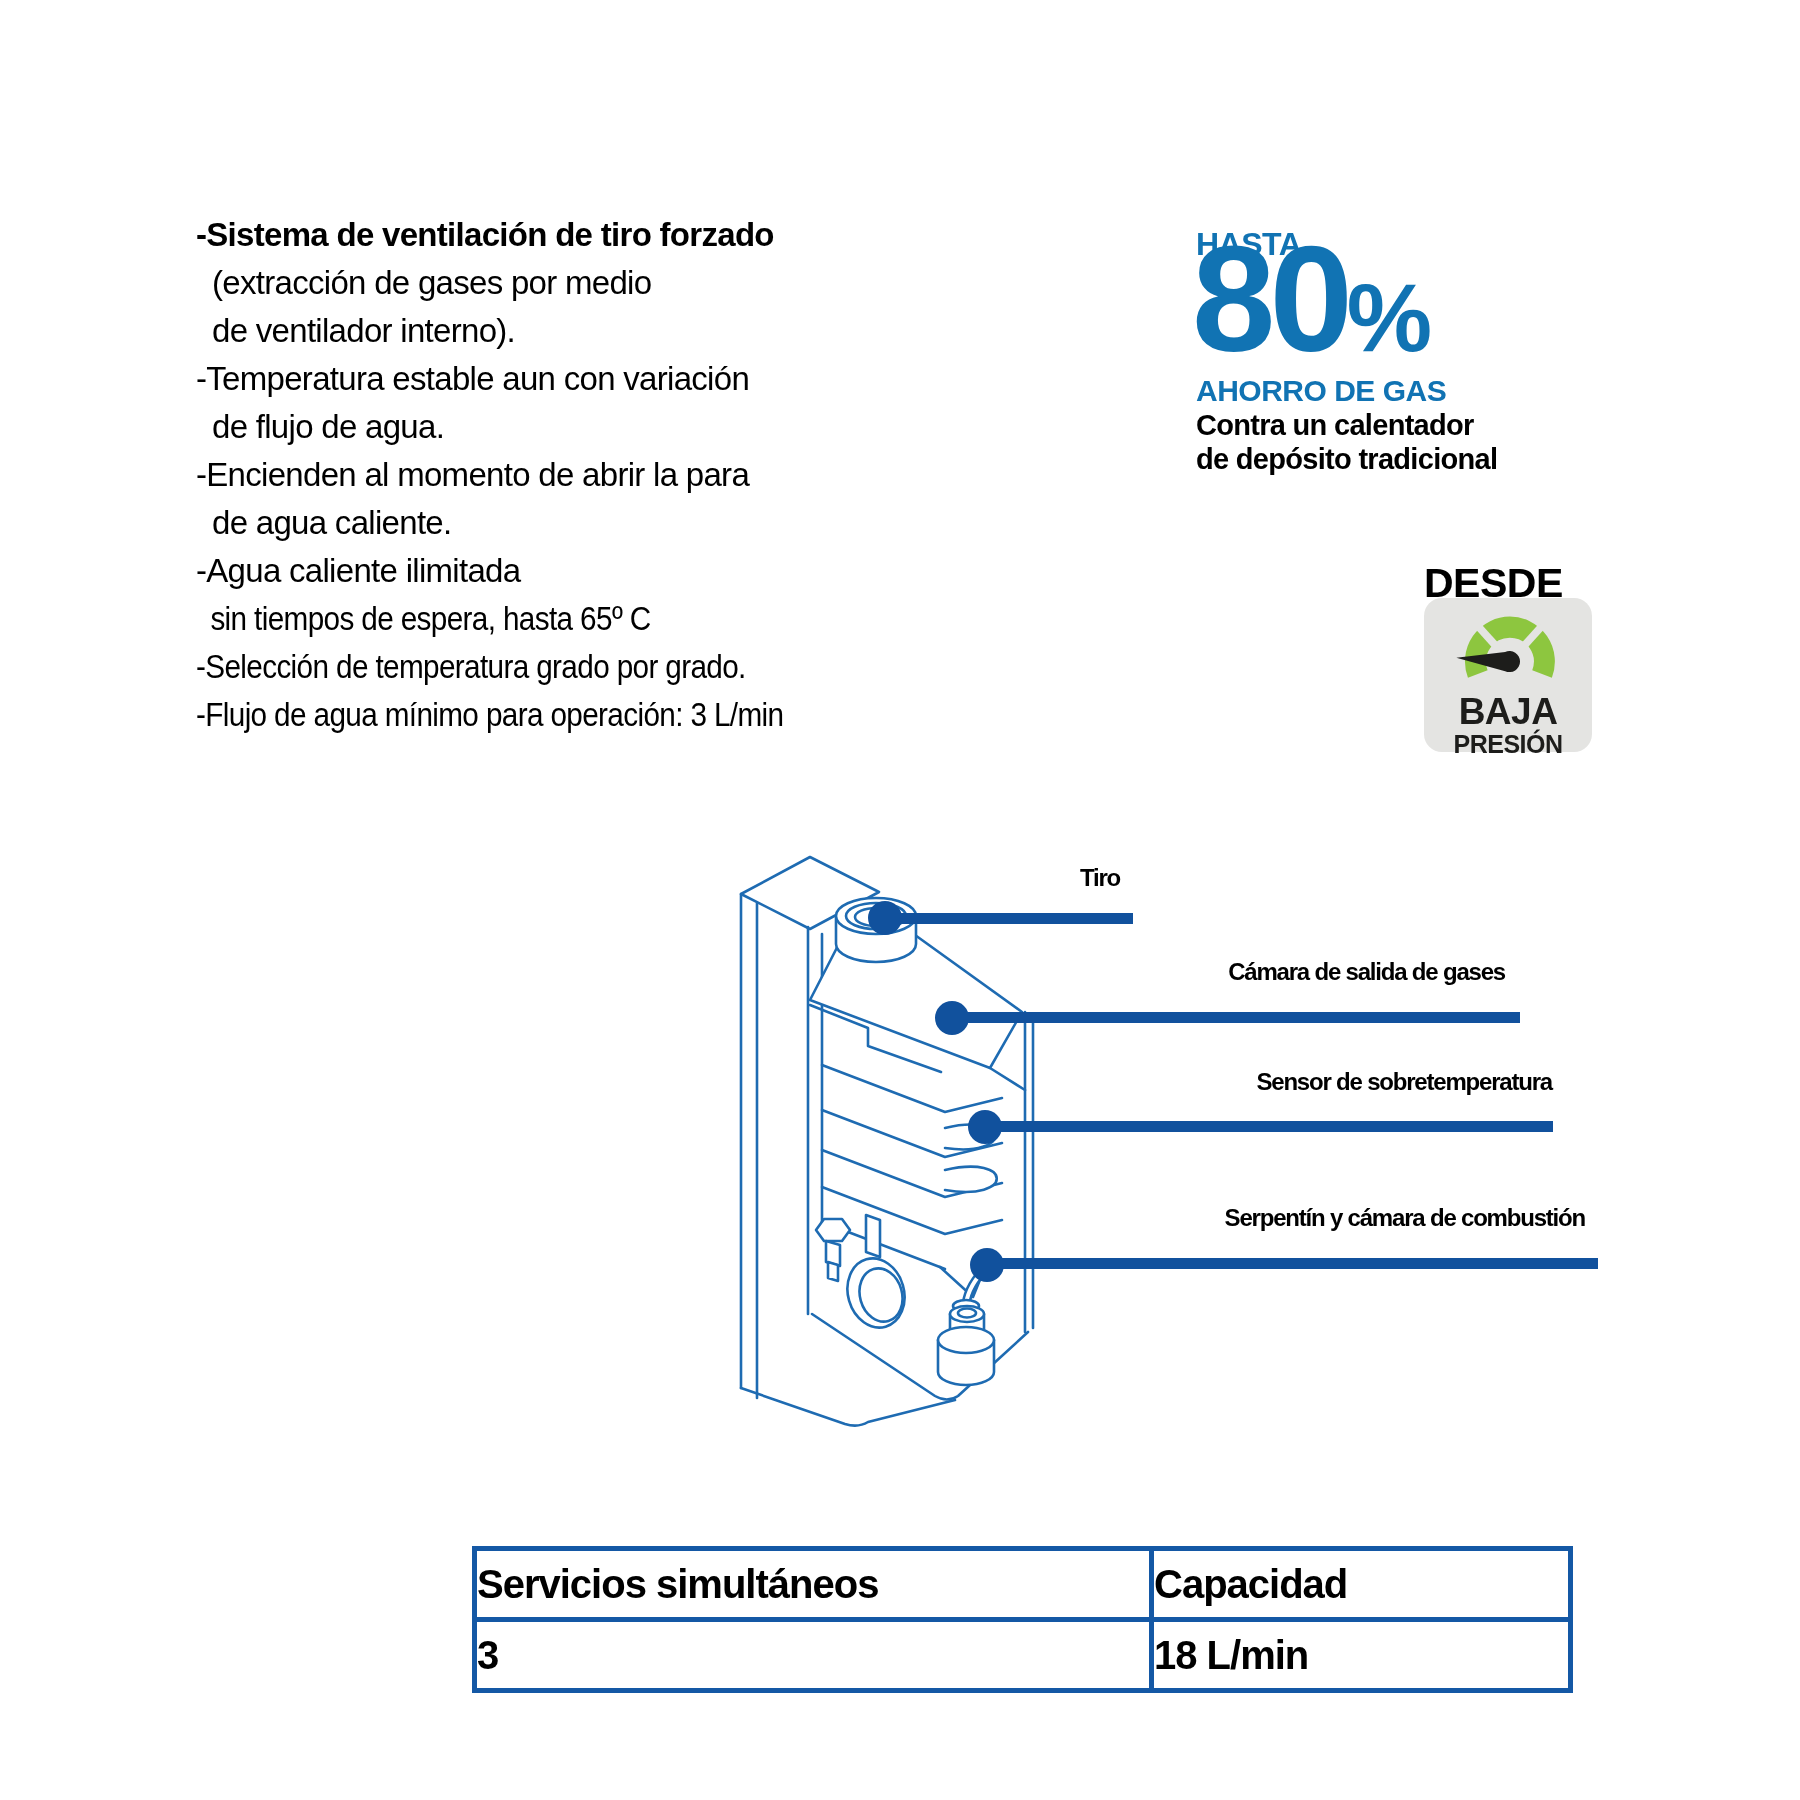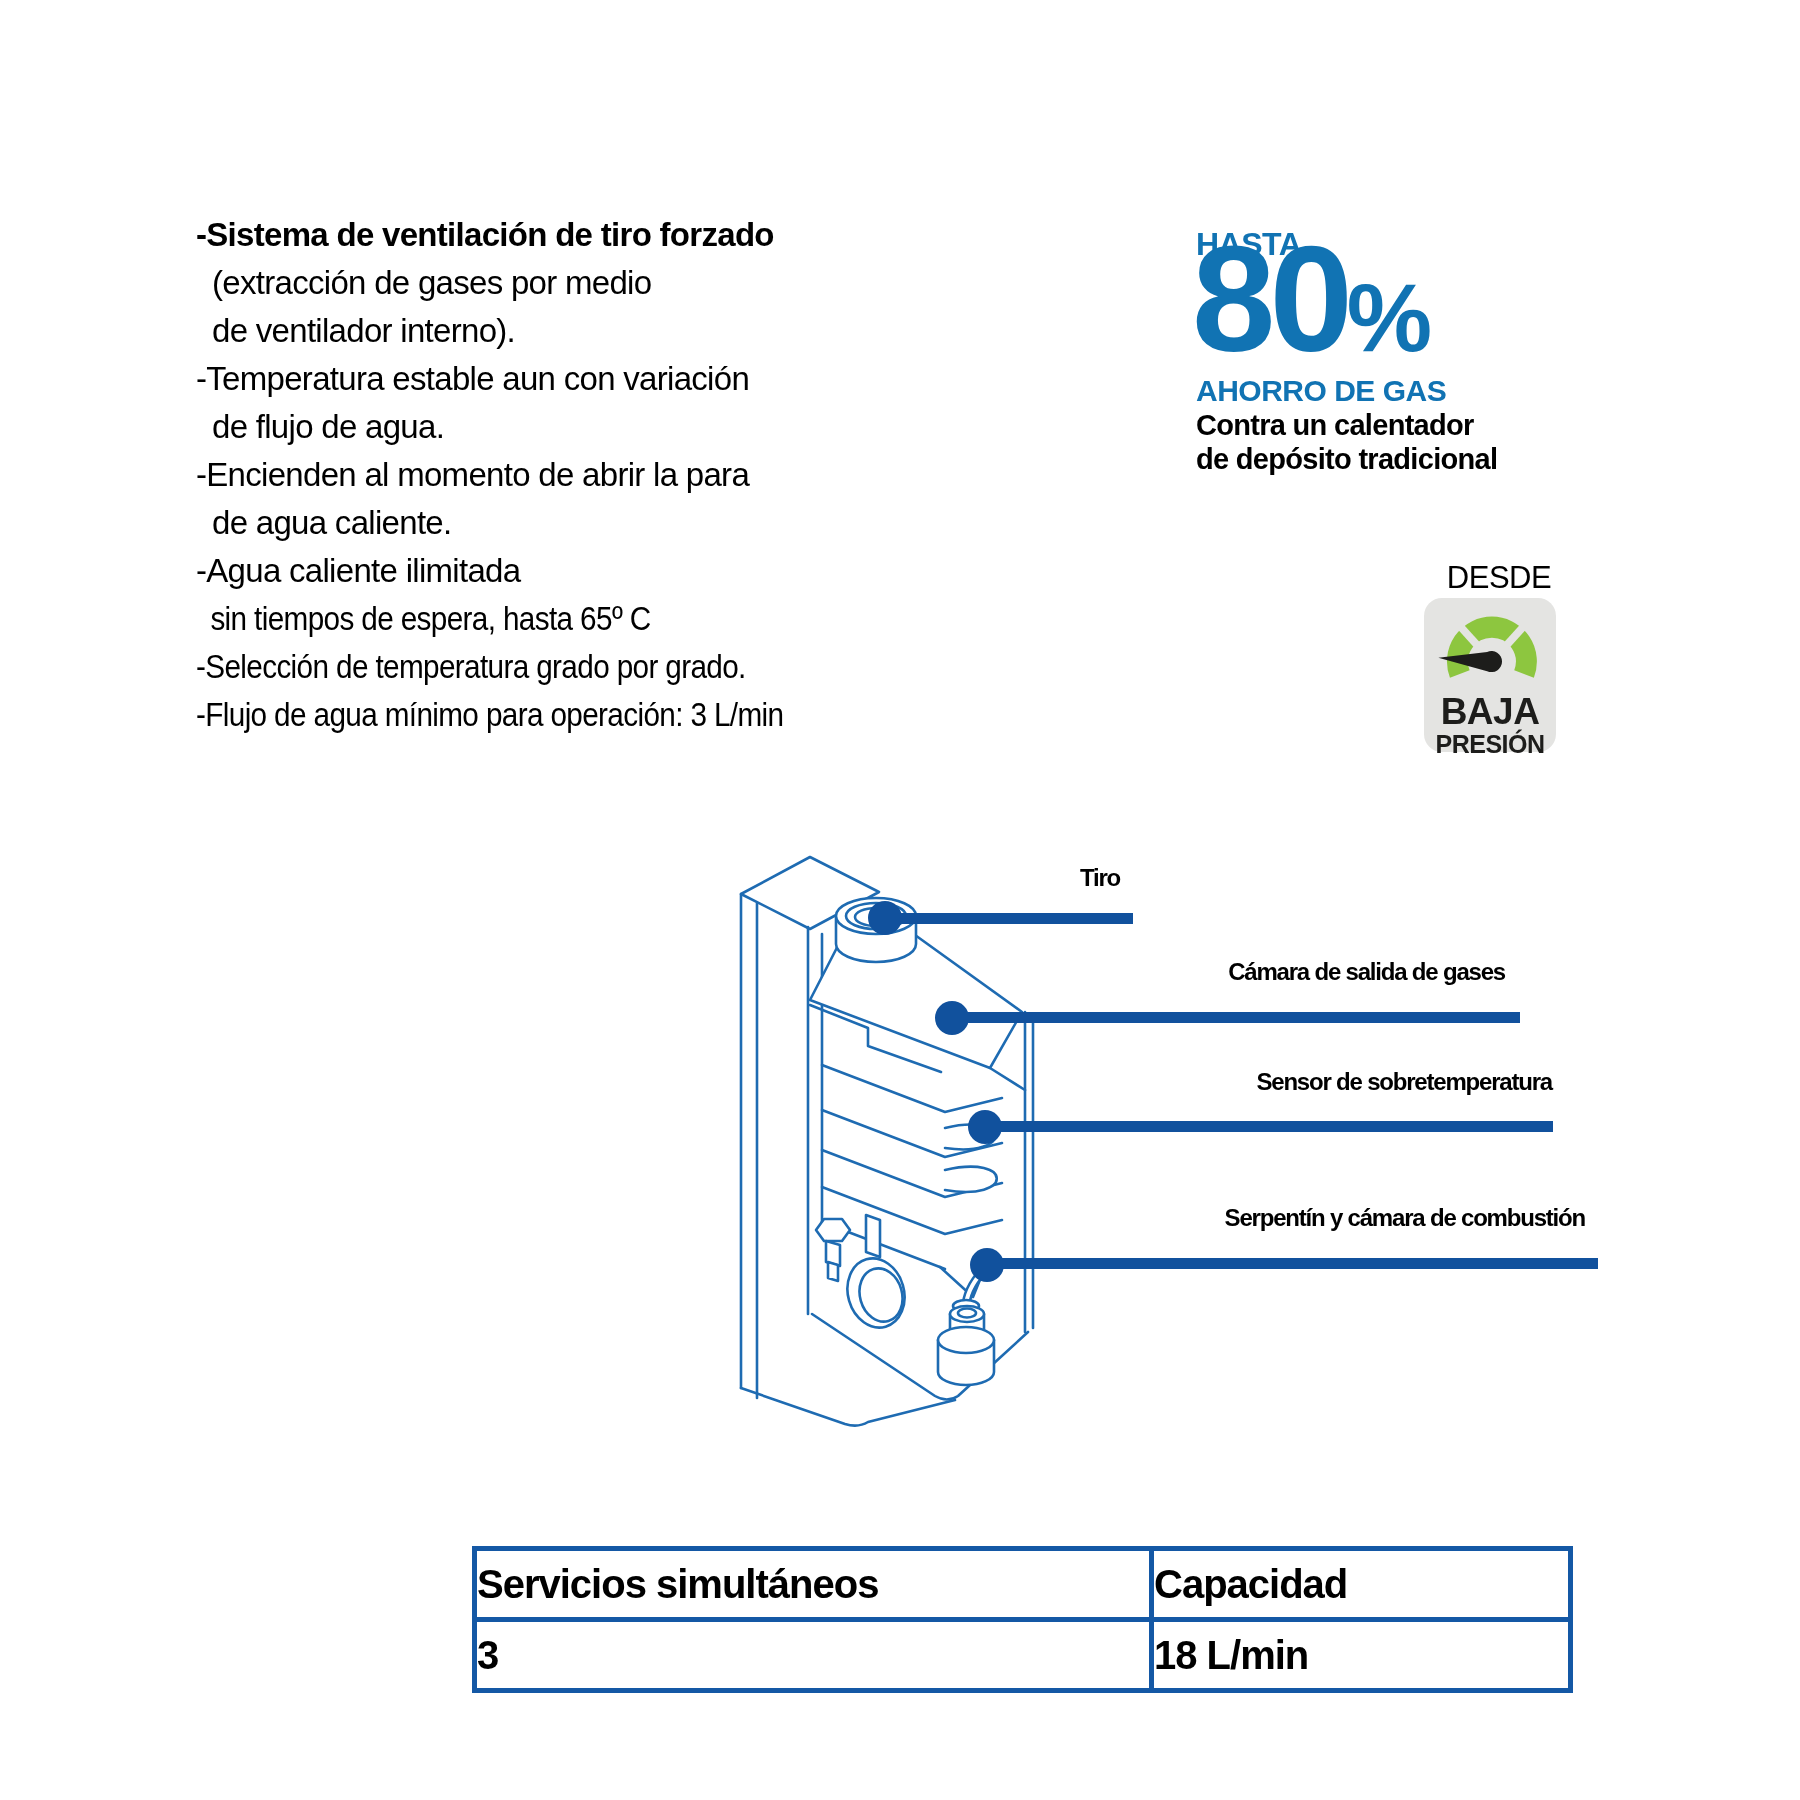--- a/index.html
+++ b/index.html
@@ -20,22 +20,22 @@
   
   .blue{color:#1173b3;}
   #hasta{left:1196px;top:226px;font-size:32px;font-weight:bold;letter-spacing:-0.5px;}
   #pct{left:1192px;top:224px;line-height:1;white-space:nowrap;}
   #pct .big{font-size:150px;font-weight:bold;letter-spacing:-6px;}
   #pct .small{font-size:96px;font-weight:bold;letter-spacing:-2px;}
   #ahorro{left:1196px;top:374px;font-size:30px;font-weight:bold;letter-spacing:-0.5px;}
   #note{left:1196px;top:408px;font-size:29px;font-weight:bold;line-height:34px;letter-spacing:-0.7px;}
 
   
-  #desde{left:1424px;top:560px;width:150px;text-align:center;font-size:31px;font-weight:normal;letter-spacing:-0.5px;}
-  #lp-card{left:1424px;top:598px;width:132px;height:154px;background:#e4e4e2;border-radius:18px;text-align:center;}
+  #desde{left:1424px;top:560px;width:150px;text-align:left;font-size:41px;font-weight:bold;letter-spacing:-0.5px;}
+  #lp-card{left:1424px;top:598px;width:168px;height:154px;background:#e4e4e2;border-radius:18px;text-align:center;}
   #lp-card .baja{font-size:37px;font-weight:bold;line-height:36px;margin-top:-6px;color:#1d1d1b;letter-spacing:-0.5px;}
   #lp-card .presion{font-size:25px;font-weight:bold;line-height:28px;color:#1d1d1b;letter-spacing:-0.5px;}
 
   
   .callout-line{position:absolute;height:11px;background:#11519d;}
   .callout-dot{position:absolute;width:34px;height:34px;border-radius:50%;background:#11519d;}
   .callout-label{position:absolute;font-size:24px;font-weight:bold;letter-spacing:-1.2px;white-space:nowrap;color:#000;}
 
   
   #spec-table{left:472px;top:1546px;border-collapse:collapse;}

